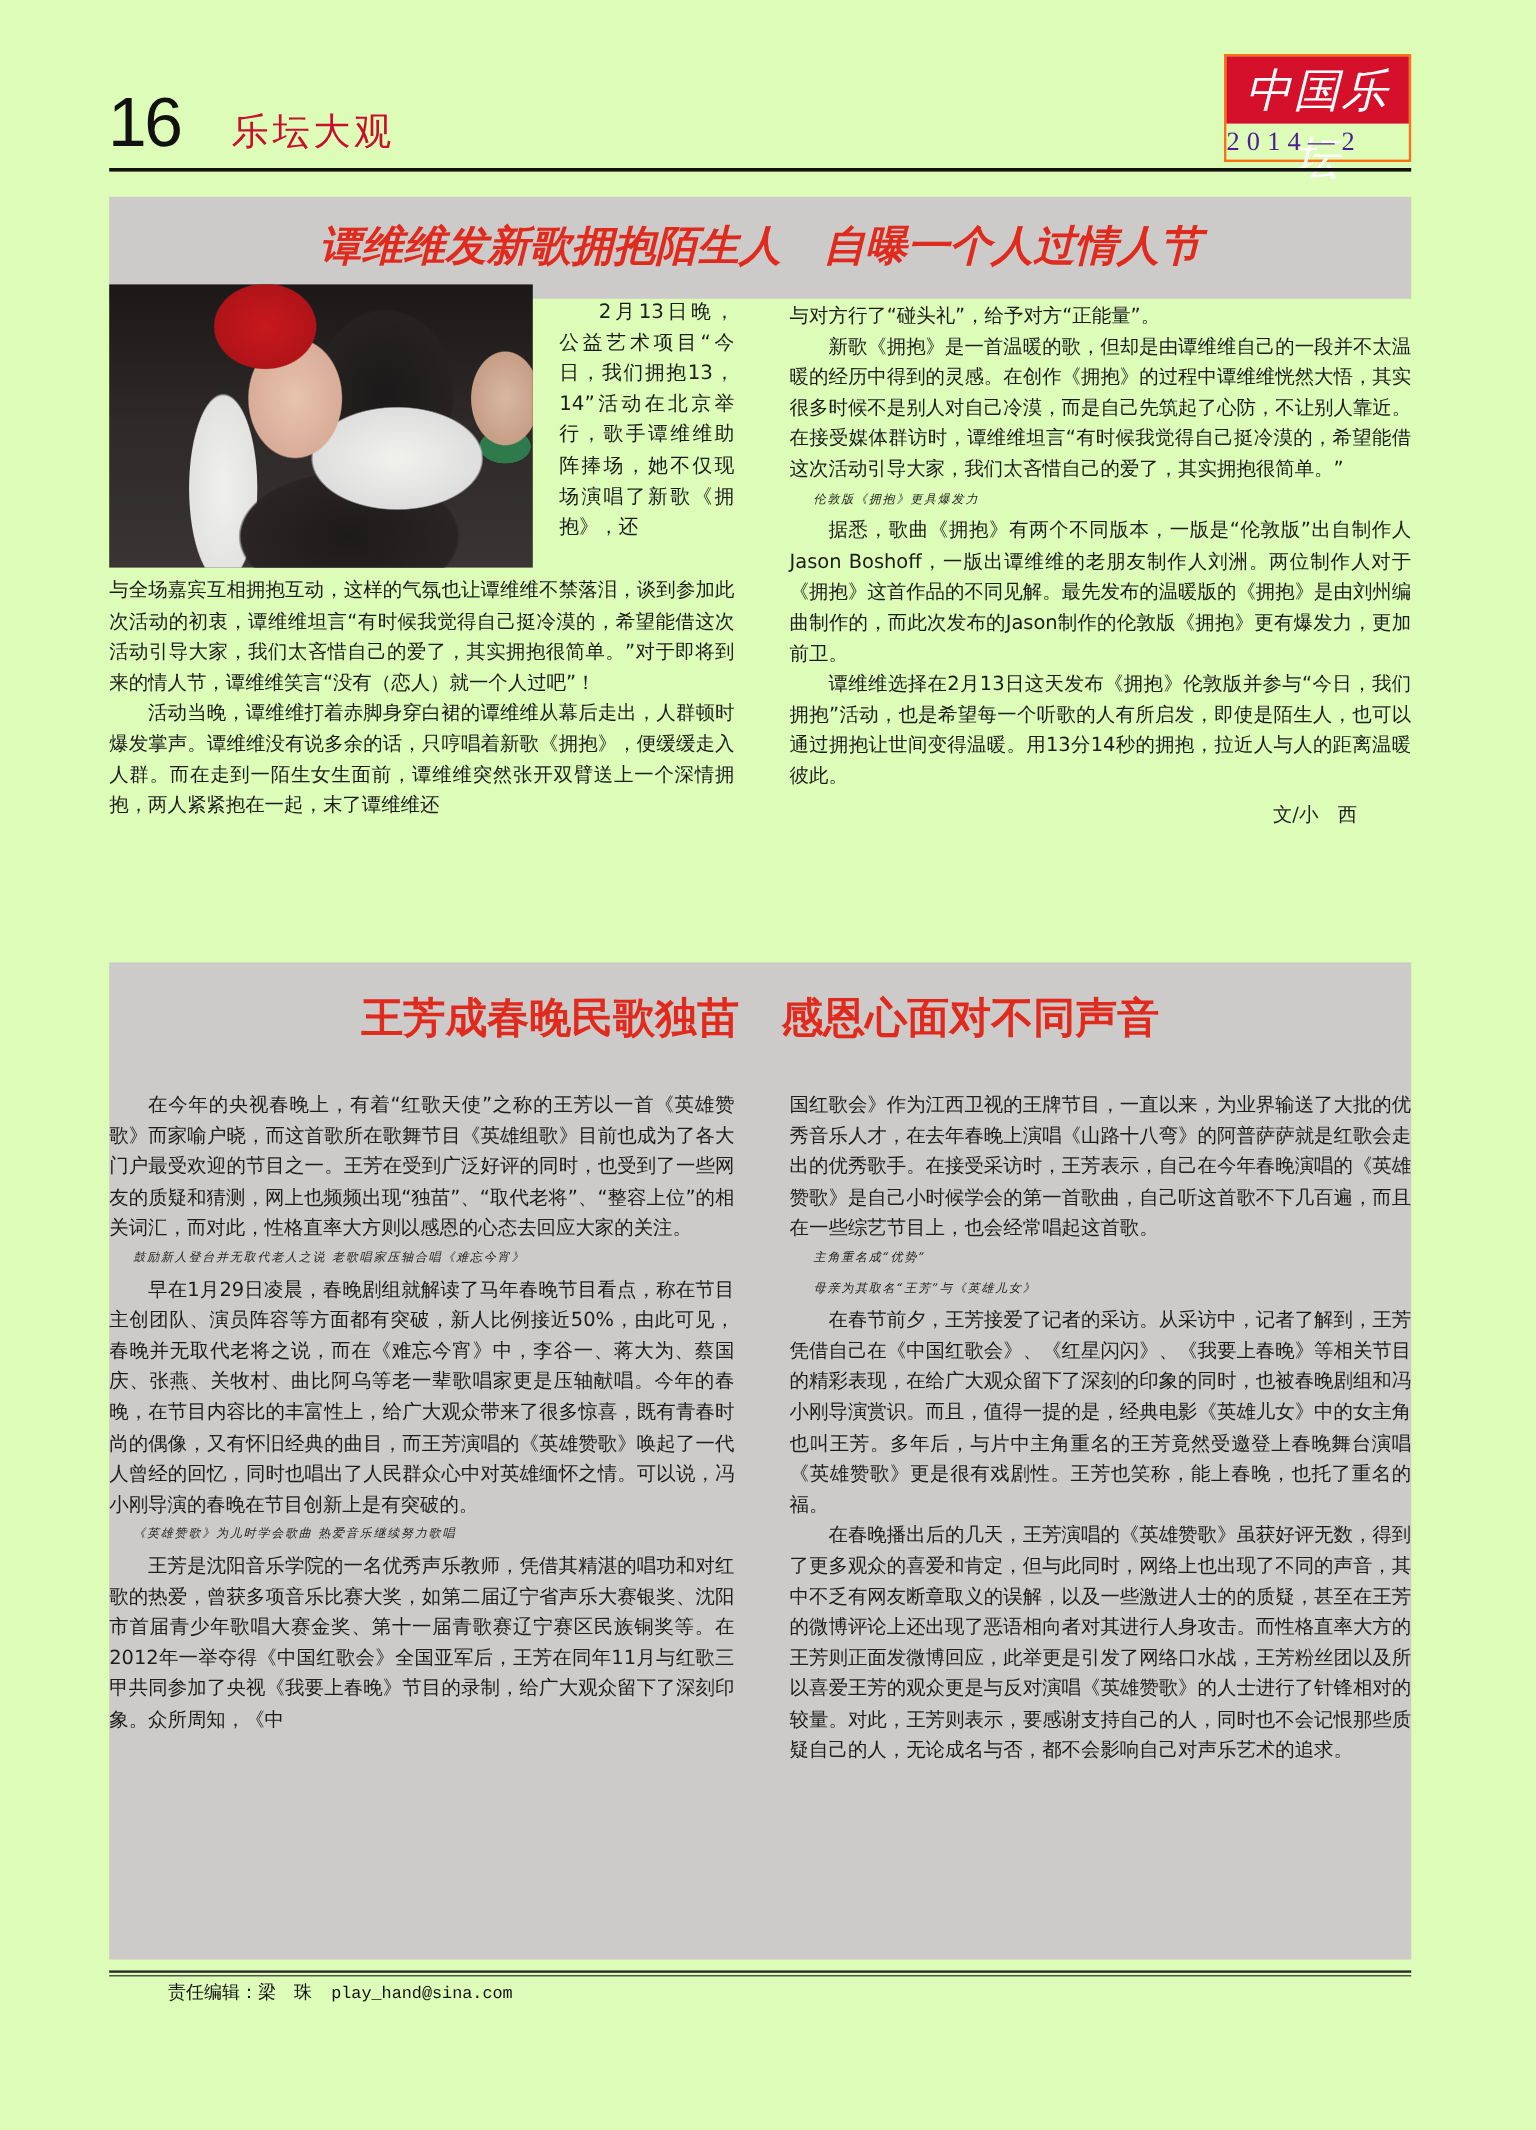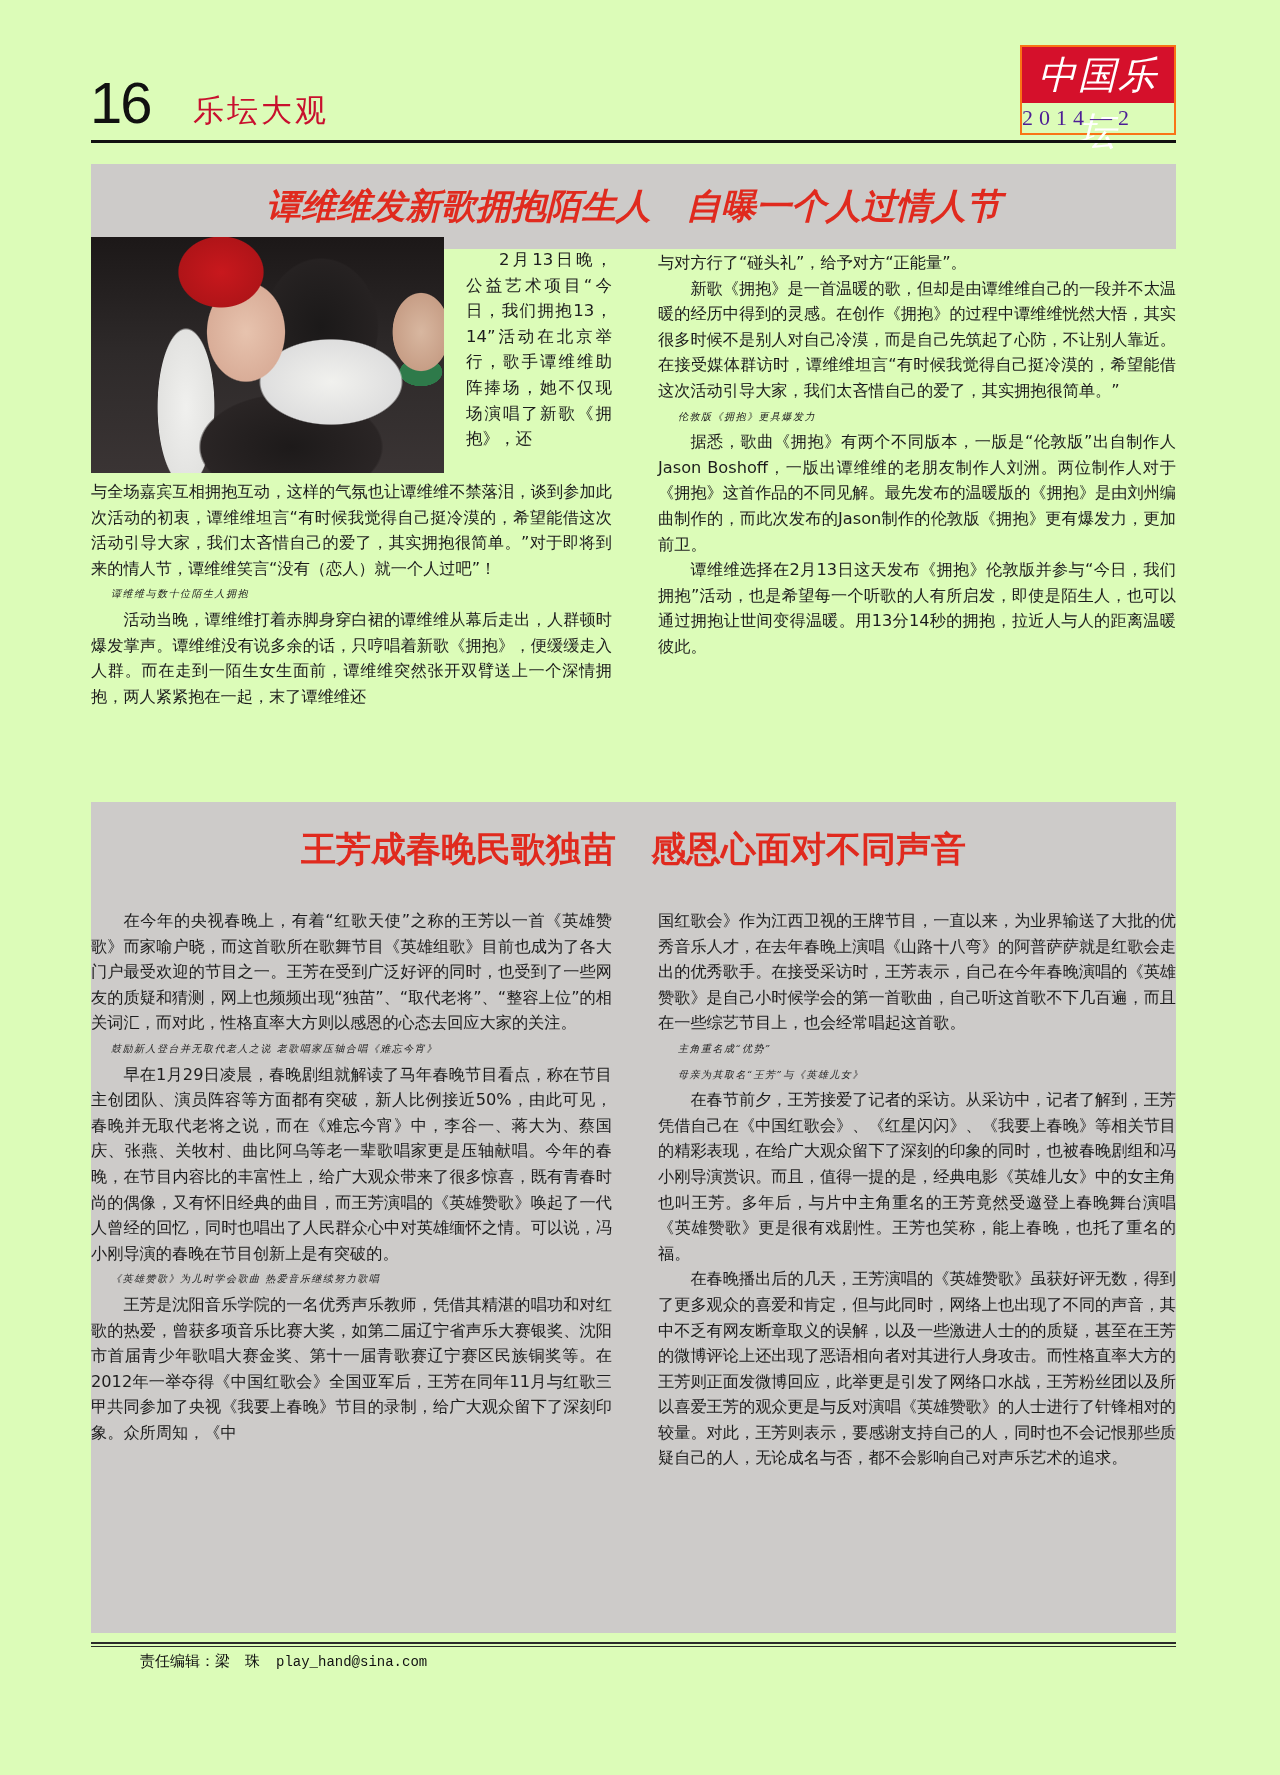--- a/index.html
+++ b/index.html
@@ -112,30 +112,30 @@
 </div>
 
 <div class="abs photo" title="谭维维与陌生人拥抱"></div>
 
 <div class="col" style="left:466px;top:247px;width:146px;font-size:16.5px;line-height:25.6px;">
   <p>2月13日晚，公益艺术项目“今日，我们拥抱13，14”活动在北京举行，歌手谭维维助阵捧场，她不仅现场演唱了新歌《拥抱》，还</p>
 </div>
 
 <div class="col" style="left:91px;top:479px;width:521px;">
   <p class="noindent">与全场嘉宾互相拥抱互动，这样的气氛也让谭维维不禁落泪，谈到参加此次活动的初衷，谭维维坦言“有时候我觉得自己挺冷漠的，希望能借这次活动引导大家，我们太吝惜自己的爱了，其实拥抱很简单。”对于即将到来的情人节，谭维维笑言“没有（恋人）就一个人过吧”！</p>
-  <p class="sub">谭维维与数十位陌生人拥抱</p>
   <p>活动当晚，谭维维打着赤脚身穿白裙的谭维维从幕后走出，人群顿时爆发掌声。谭维维没有说多余的话，只哼唱着新歌《拥抱》，便缓缓走入人群。而在走到一陌生女生面前，谭维维突然张开双臂送上一个深情拥抱，两人紧紧抱在一起，末了谭维维还</p>
 </div>
 
 <div class="col" style="left:658px;top:250px;width:518px;">
   <p class="noindent">与对方行了“碰头礼”，给予对方“正能量”。</p>
   <p>新歌《拥抱》是一首温暖的歌，但却是由谭维维自己的一段并不太温暖的经历中得到的灵感。在创作《拥抱》的过程中谭维维恍然大悟，其实很多时候不是别人对自己冷漠，而是自己先筑起了心防，不让别人靠近。在接受媒体群访时，谭维维坦言“有时候我觉得自己挺冷漠的，希望能借这次活动引导大家，我们太吝惜自己的爱了，其实拥抱很简单。”</p>
   <p class="sub">伦敦版《拥抱》更具爆发力</p>
   <p>据悉，歌曲《拥抱》有两个不同版本，一版是“伦敦版”出自制作人Jason Boshoff，一版出谭维维的老朋友制作人刘洲。两位制作人对于《拥抱》这首作品的不同见解。最先发布的温暖版的《拥抱》是由刘州编曲制作的，而此次发布的Jason制作的伦敦版《拥抱》更有爆发力，更加前卫。</p>
   <p>谭维维选择在2月13日这天发布《拥抱》伦敦版并参与“今日，我们拥抱”活动，也是希望每一个听歌的人有所启发，即使是陌生人，也可以通过拥抱让世间变得温暖。用13分14秒的拥抱，拉近人与人的距离温暖彼此。</p>
+  <p class="byline">文/小　西</p>
 </div>
 
 <div class="abs title-bar" style="top:802px;height:831px;">
   <div class="title-text" style="top:22px;line-height:50px;">王芳成春晚民歌独苗　感恩心面对不同声音</div>
 </div>
 
 <div class="col" style="left:91px;top:908px;width:521px;">
   <p>在今年的央视春晚上，有着“红歌天使”之称的王芳以一首《英雄赞歌》而家喻户晓，而这首歌所在歌舞节目《英雄组歌》目前也成为了各大门户最受欢迎的节目之一。王芳在受到广泛好评的同时，也受到了一些网友的质疑和猜测，网上也频频出现“独苗”、“取代老将”、“整容上位”的相关词汇，而对此，性格直率大方则以感恩的心态去回应大家的关注。</p>
   <p class="sub">鼓励新人登台并无取代老人之说 老歌唱家压轴合唱《难忘今宵》</p>
   <p>早在1月29日凌晨，春晚剧组就解读了马年春晚节目看点，称在节目主创团队、演员阵容等方面都有突破，新人比例接近50%，由此可见，春晚并无取代老将之说，而在《难忘今宵》中，李谷一、蒋大为、蔡国庆、张燕、关牧村、曲比阿乌等老一辈歌唱家更是压轴献唱。今年的春晚，在节目内容比的丰富性上，给广大观众带来了很多惊喜，既有青春时尚的偶像，又有怀旧经典的曲目，而王芳演唱的《英雄赞歌》唤起了一代人曾经的回忆，同时也唱出了人民群众心中对英雄缅怀之情。可以说，冯小刚导演的春晚在节目创新上是有突破的。</p>

